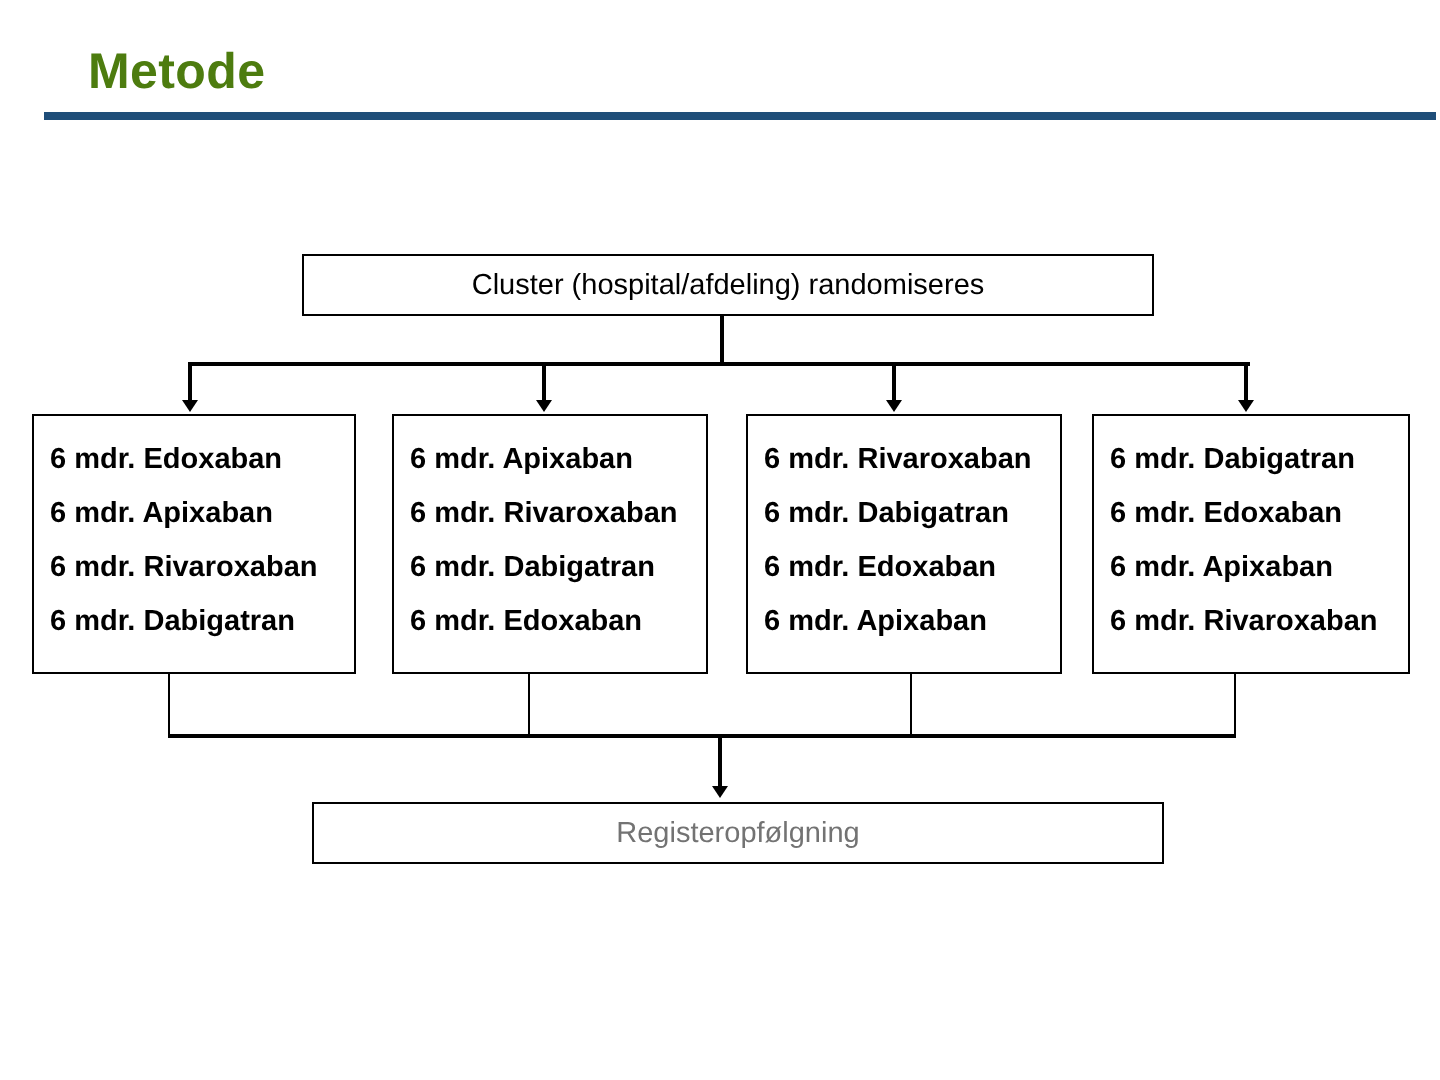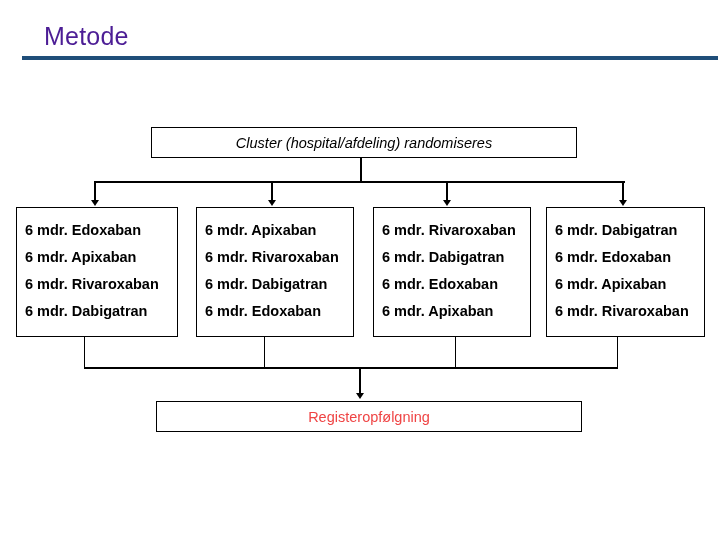--- a/index.html
+++ b/index.html
@@ -17,22 +17,22 @@
     background: #ffffff;
     overflow: hidden;
   }
 
   
   #slide-title {
     position: absolute;
     left: 44px;
     top: 22px;
     font-size: 25px;
-    font-weight: normal;
-    color: #4c1d95;
+    font-weight: bold;
+    color: #4d7c0f;
     letter-spacing: 0.2px;
     white-space: nowrap;
   }
   #title-rule {
     position: absolute;
     left: 22px;
     top: 56px;
     width: 696px;
     height: 4px;
     background: #1F4E79;
@@ -47,39 +47,38 @@
   }
   .dbox-title {
     position: absolute;
     left: 151px;
     top: 127px;
     width: 426px;
     height: 31px;
     display: flex;
     align-items: center;
     justify-content: center;
-    font-style: italic;
   }
   .dbox-title .box-text {
     font-size: 14.5px;
     color: #000000;
     white-space: nowrap;
   }
   .dbox-bottom {
     left: 156px;
     top: 401px;
     width: 426px;
     height: 31px;
     display: flex;
     align-items: center;
     justify-content: center;
   }
   .dbox-bottom .box-text {
     font-size: 14.5px;
-    color: #ef4444;
+    color: #737373;
     white-space: nowrap;
   }
 
   
   .arm-box {
     top: 207px;
     height: 130px;
     padding: 9px 0 0 8px;
     box-sizing: border-box;
     font-weight: bold;

